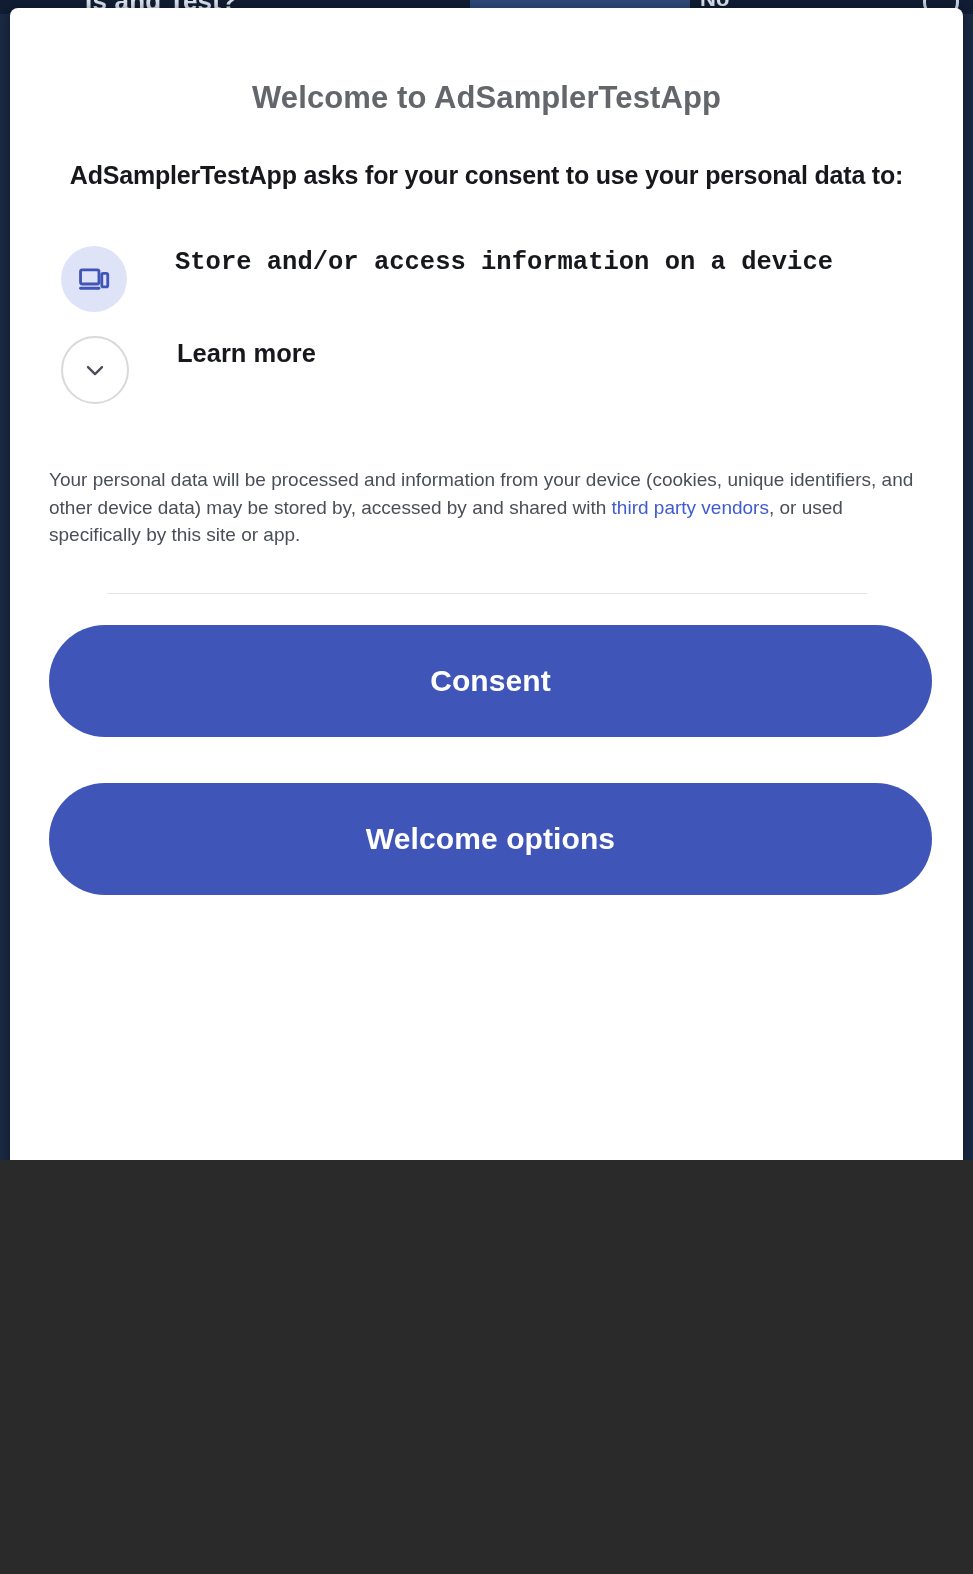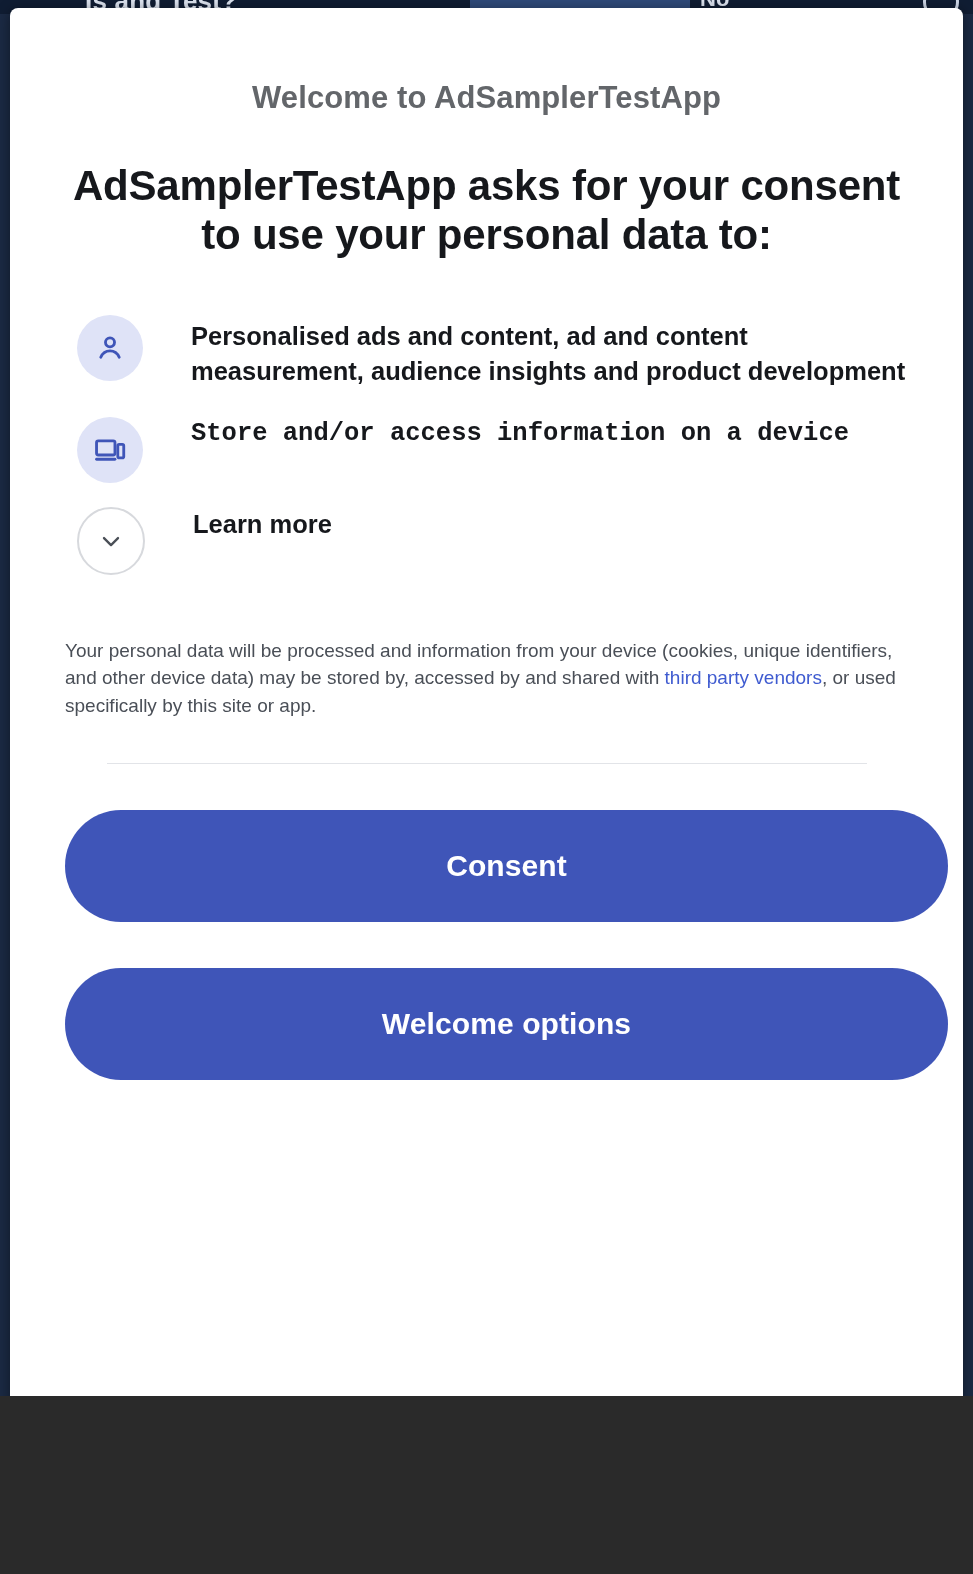--- a/index.html
+++ b/index.html
@@ -8,21 +8,21 @@
     background: #2a2a2a;
     width: 973px;
     height: 1574px;
     overflow: hidden;
     font-family: "Liberation Sans", sans-serif;
   }
 
   #screen {
     position: relative;
     width: 973px;
-    height: 1396px;
+    height: 1160px;
     background: #1b2a44;
     overflow: hidden;
   }
 
   
   .bg-strip {
     position: absolute;
     top: 0; left: 0;
     width: 973px;
     height: 14px;
@@ -62,39 +62,39 @@
   .sheet {
     position: absolute;
     left: 10px;
     top: 8px;
     width: 953px;
     height: 1550px;
     background: #ffffff;
     border-radius: 8px;
     box-shadow: 0 2px 14px rgba(0,0,0,.45);
     box-sizing: border-box;
-    padding: 0 55px;
+    padding: 0 39px;
     overflow: hidden;
   }
 
   .welcome {
     margin: 0;
     padding-top: 72px;
     text-align: center;
     font-size: 31px;
     font-weight: bold;
     color: #63666a;
     letter-spacing: .1px;
   }
 
   .headline {
     margin: 0;
     padding-top: 45px;
     text-align: center;
-    font-size: 42px;
+    font-size: 25px;
     line-height: 1.17;
     font-weight: bold;
     color: #16181c;
     letter-spacing: -.2px;
   }
 
   .purposes {
     margin-top: 56px;
   }
 
@@ -167,21 +167,21 @@
     border: none;
     border-radius: 56px;
     background: #3f55b8;
     color: #ffffff;
     font-family: "Liberation Sans", sans-serif;
     font-size: 30px;
     font-weight: bold;
     cursor: pointer;
     letter-spacing: .1px;
   }
-  .btn.consent { margin-top: 46px; }
+  .btn.consent { margin-top: 31px; }
   .btn.manage { margin-top: 46px; }
 </style>
 </head>
 <body>
 
 <div id="screen">
 
   <div class="bg-strip">
     <div class="bg-left">Is and Test?</div>
     <div class="bg-mid"></div>
@@ -190,29 +190,20 @@
   </div>
 
   <div class="sheet">
 
     <h1 class="welcome">Welcome to AdSamplerTestApp</h1>
 
     <h2 class="headline">AdSamplerTestApp asks for your consent to use your personal data to:</h2>
 
     <div class="purposes">
 
-      <div class="purpose-row first">
-        <span class="badge">
-          <svg width="34" height="34" viewBox="0 0 24 24" fill="none" stroke="#3f55b8" stroke-width="2" stroke-linecap="round" stroke-linejoin="round">
-            <circle cx="12" cy="8" r="3.2"></circle>
-            <path d="M5.5 18.5c1.3-3 3.9-4.5 6.5-4.5s5.2 1.5 6.5 4.5"></path>
-          </svg>
-        </span>
-        <div class="purpose-text">Personalised ads and content, ad and content measurement, audience insights and product development</div>
-      </div>
 
       <div class="purpose-row second">
         <span class="badge">
           <svg width="34" height="34" viewBox="0 0 24 24" fill="none" stroke="#3f55b8" stroke-width="2" stroke-linecap="round" stroke-linejoin="round">
             <rect x="2.5" y="5.5" width="13" height="10" rx="1.2"></rect>
             <rect x="17.5" y="8" width="4.2" height="9.5" rx="1"></rect>
             <path d="M2.5 18.5h13"></path>
           </svg>
         </span>
         <div class="purpose-text">Store and/or access information on a device</div>

